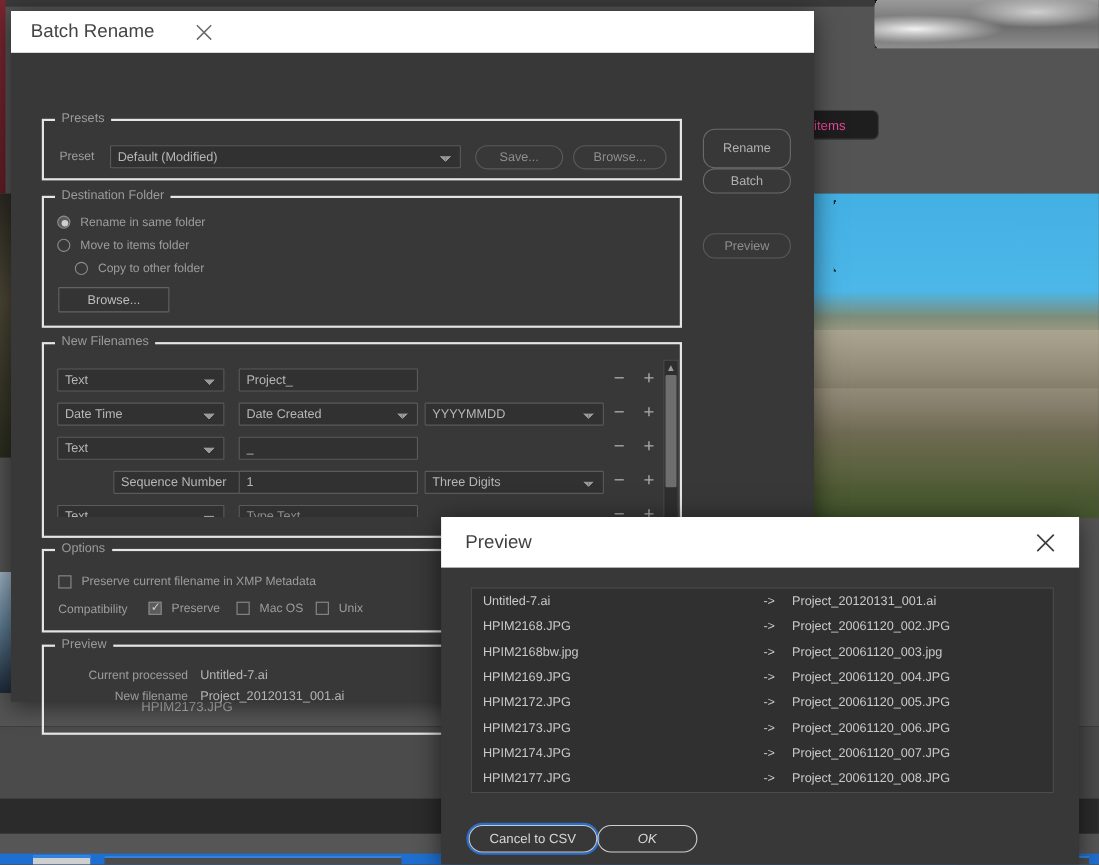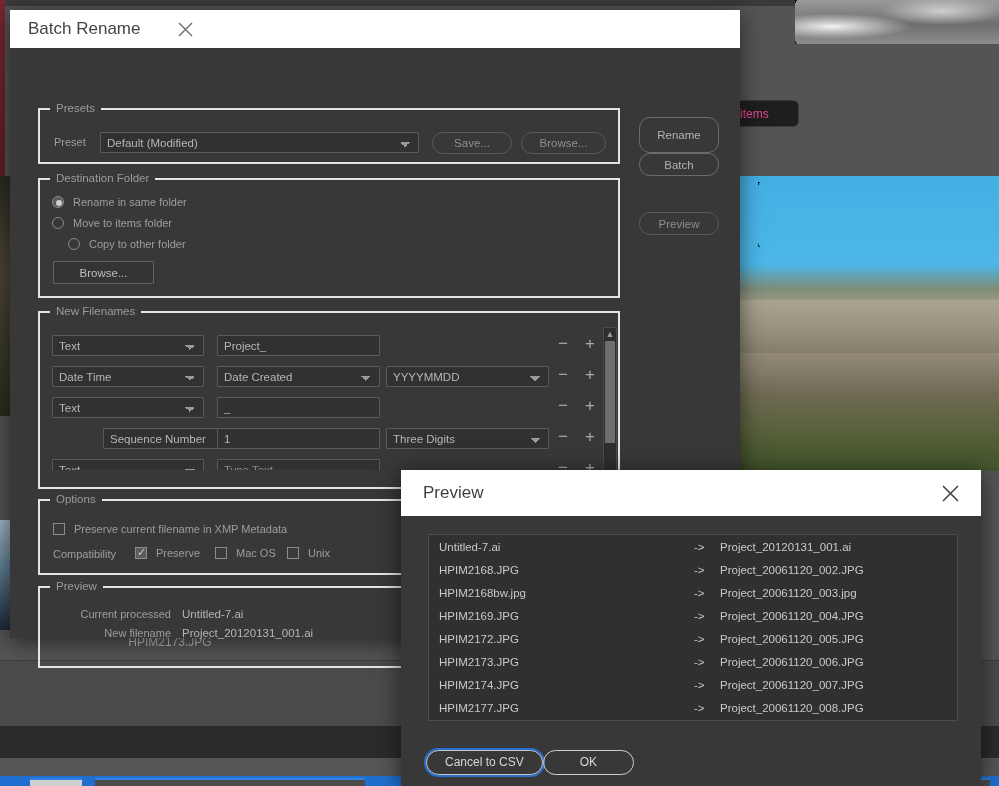--- a/index.html
+++ b/index.html
@@ -402,17 +402,17 @@
       </div>
       <div class="pv-row">
         <span class="pv-old">HPIM2177.JPG</span>
         <span class="pv-arrow">-&gt;</span>
         <span class="pv-new">Project_20061120_008.JPG</span>
       </div>
     </div>
 
     <div class="pv-foot">
       <button class="pill-focus" style="margin-left:25px;">Cancel to CSV</button>
-      <button class="pill-ok" style="margin-right:25px;">OK</button>
+      <button class="pill-ok" style="margin-right:25px;font-style:italic;">OK</button>
     </div>
   </div>
 
 </div>
 
 </body></html>

